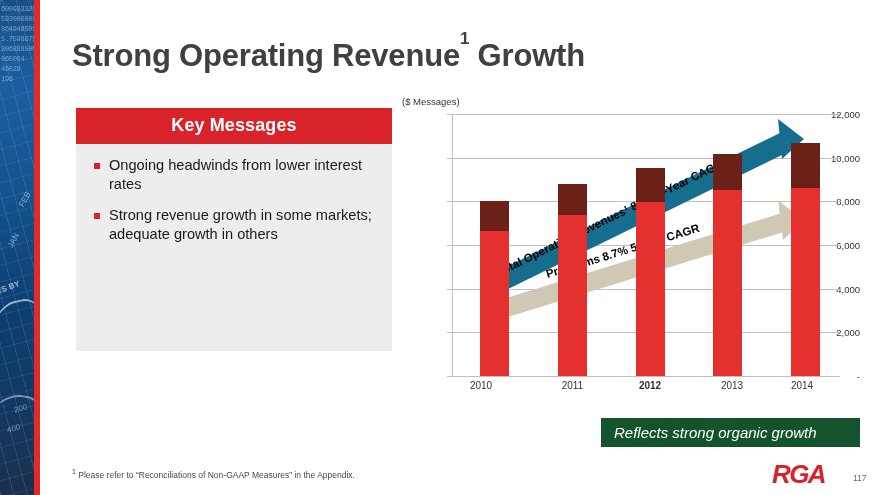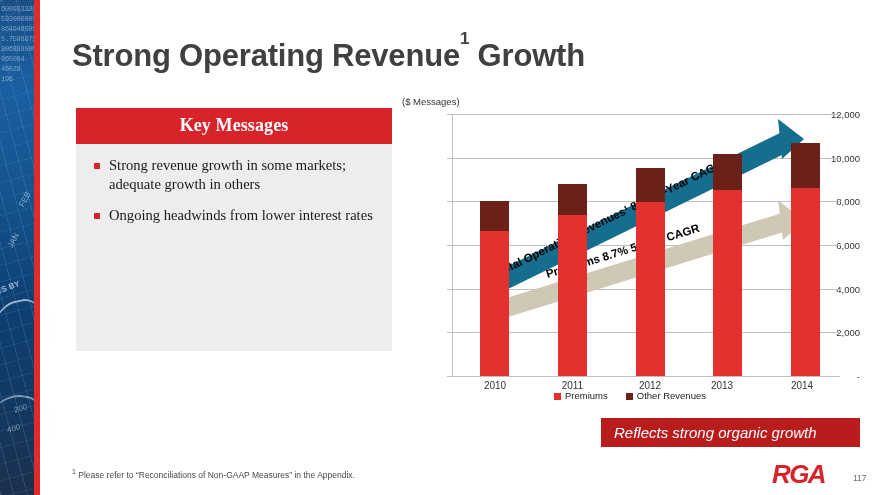--- a/index.html
+++ b/index.html
@@ -53,21 +53,21 @@
 
   
   #page-title{
     position:absolute;left:72px;top:38px;
     font-size:31px;font-weight:bold;color:#404040;
     letter-spacing:-.2px;white-space:nowrap;
   }
   #page-title sup{font-size:17px;top:-.62em;position:relative;}
 
   
-  #key-panel{position:absolute;left:76px;top:108px;width:316px;font-family:Liberation Serif, serif;}
+  #key-panel{position:absolute;left:76px;top:108px;width:316px;}
   #key-header{
     background:#D8232A;color:#fff;text-align:center;
     font-size:18px;font-weight:bold;padding:7px 0 8px;
     letter-spacing:.1px;
   }
   #key-body{background:#EDEDED;padding:12px 14px 18px 14px;min-height:207px;box-sizing:border-box;}
   .bullet-row{display:flex;align-items:flex-start;margin-bottom:11px;}
   .bullet-mark{
     width:6px;height:6px;background:#D8232A;flex:0 0 auto;
     margin:7px 9px 0 4px;
@@ -102,21 +102,21 @@
   #legend{
     position:absolute;left:0;top:294px;width:460px;text-align:center;
     font-size:9.5px;color:#222;
   }
   .legend-item{display:inline-block;margin:0 9px;}
   .legend-swatch{display:inline-block;width:7px;height:7px;margin-right:4px;vertical-align:middle;}
 
   
   #callout{
     position:absolute;left:601px;top:418px;width:259px;height:29px;
-    background:#b91c1c;color:#fff;
+    background:#14532d;color:#fff;
     font-size:15px;font-style:italic;
     display:flex;align-items:center;padding-left:13px;box-sizing:border-box;
   }
 
   
   #footnote{
     position:absolute;left:72px;top:468px;
     font-size:8.5px;color:#4a4a4a;
   }
   #footnote sup{font-size:7px;}
@@ -150,26 +150,26 @@
 
 <div id="page-title"><span>Strong Operating Revenue</span><sup>1</sup><span> Growth</span></div>
 
 <div id="key-panel">
   <div id="key-header">Key Messages</div>
   <div id="key-body">
 
 
     <div class="bullet-row">
       <span class="bullet-mark"></span>
-      <span class="bullet-text">Strong revenue growth in some markets; adequate growth in others</span>
+      <span class="bullet-text">Ongoing headwinds from lower interest rates</span>
     </div>
 
     <div class="bullet-row">
       <span class="bullet-mark"></span>
-      <span class="bullet-text">Ongoing headwinds from lower interest rates</span>
+      <span class="bullet-text">Strong revenue growth in some markets; adequate growth in others</span>
     </div>
 
 
   </div>
 </div>
 
 <div id="chart">
   <div id="axis-unit">($ Messages)</div>
   <div id="y-axis-labels">
       <div class="y-label" style="top: 280px;">-</div>
@@ -220,34 +220,33 @@
         <div class="bar-group" style="left: 261.1px;">
           <div class="seg-premium" style="height: 185.802px; background: rgb(229, 48, 48);"></div>
           <div class="seg-other" style="height: 36.025px; bottom: 185.802px; background: rgb(107, 32, 24);"></div>
         </div>
         <div class="bar-group" style="left: 338.7px;">
           <div class="seg-premium" style="height: 187.767px; background: rgb(229, 48, 48);"></div>
           <div class="seg-other" style="height: 44.9767px; bottom: 187.767px; background: rgb(107, 32, 24);"></div>
         </div>
       </div>
     <div id="x-axis-labels">
-        <div class="x-label" style="left: 43px; text-align: center;">2010</div>
+        <div class="x-label" style="left: 29px; text-align: center;">2010</div>
         <div class="x-label" style="left: 120.4px;">2011</div>
-        <div class="x-label" style="left: 198px;">2012</div>
-        <div class="x-label" style="left: 270px;">2013</div>
+        <div class="x-label" style="left: 198px; font-weight: bold;">2012</div>
+        <div class="x-label" style="left: 280px;">2013</div>
         <div class="x-label" style="left: 350px;">2014</div>
       </div>
   <div class="tickmark" style="top: 262px;"></div>
       <div class="tickmark" style="top: 218.333px;"></div>
       <div class="tickmark" style="top: 174.667px;"></div>
       <div class="tickmark" style="top: 131px;"></div>
       <div class="tickmark" style="top: 87.3333px;"></div>
       <div class="tickmark" style="top: 43.6667px;"></div>
       <div class="tickmark" style="top: 0px;"></div>
     </div>
-  <div id="legend"><span class="legend-item"><span class="legend-swatch" style="background: rgb(229, 48, 48);"></span><span>Premiums</span></span><span class="legend-item"><span class="legend-swatch" style="background: rgb(107, 32, 24);"></span><span>Other Revenues</span></span></div>
 </div>
 
 <div id="callout">Reflects strong organic growth</div>
 
 <div id="footnote"><sup>1</sup><span> Please refer to “Reconciliations of Non-GAAP Measures” in the Appendix.</span></div>
 <div id="logo">RGA</div>
 <div id="page-number">117</div>
 
 </body></html>

